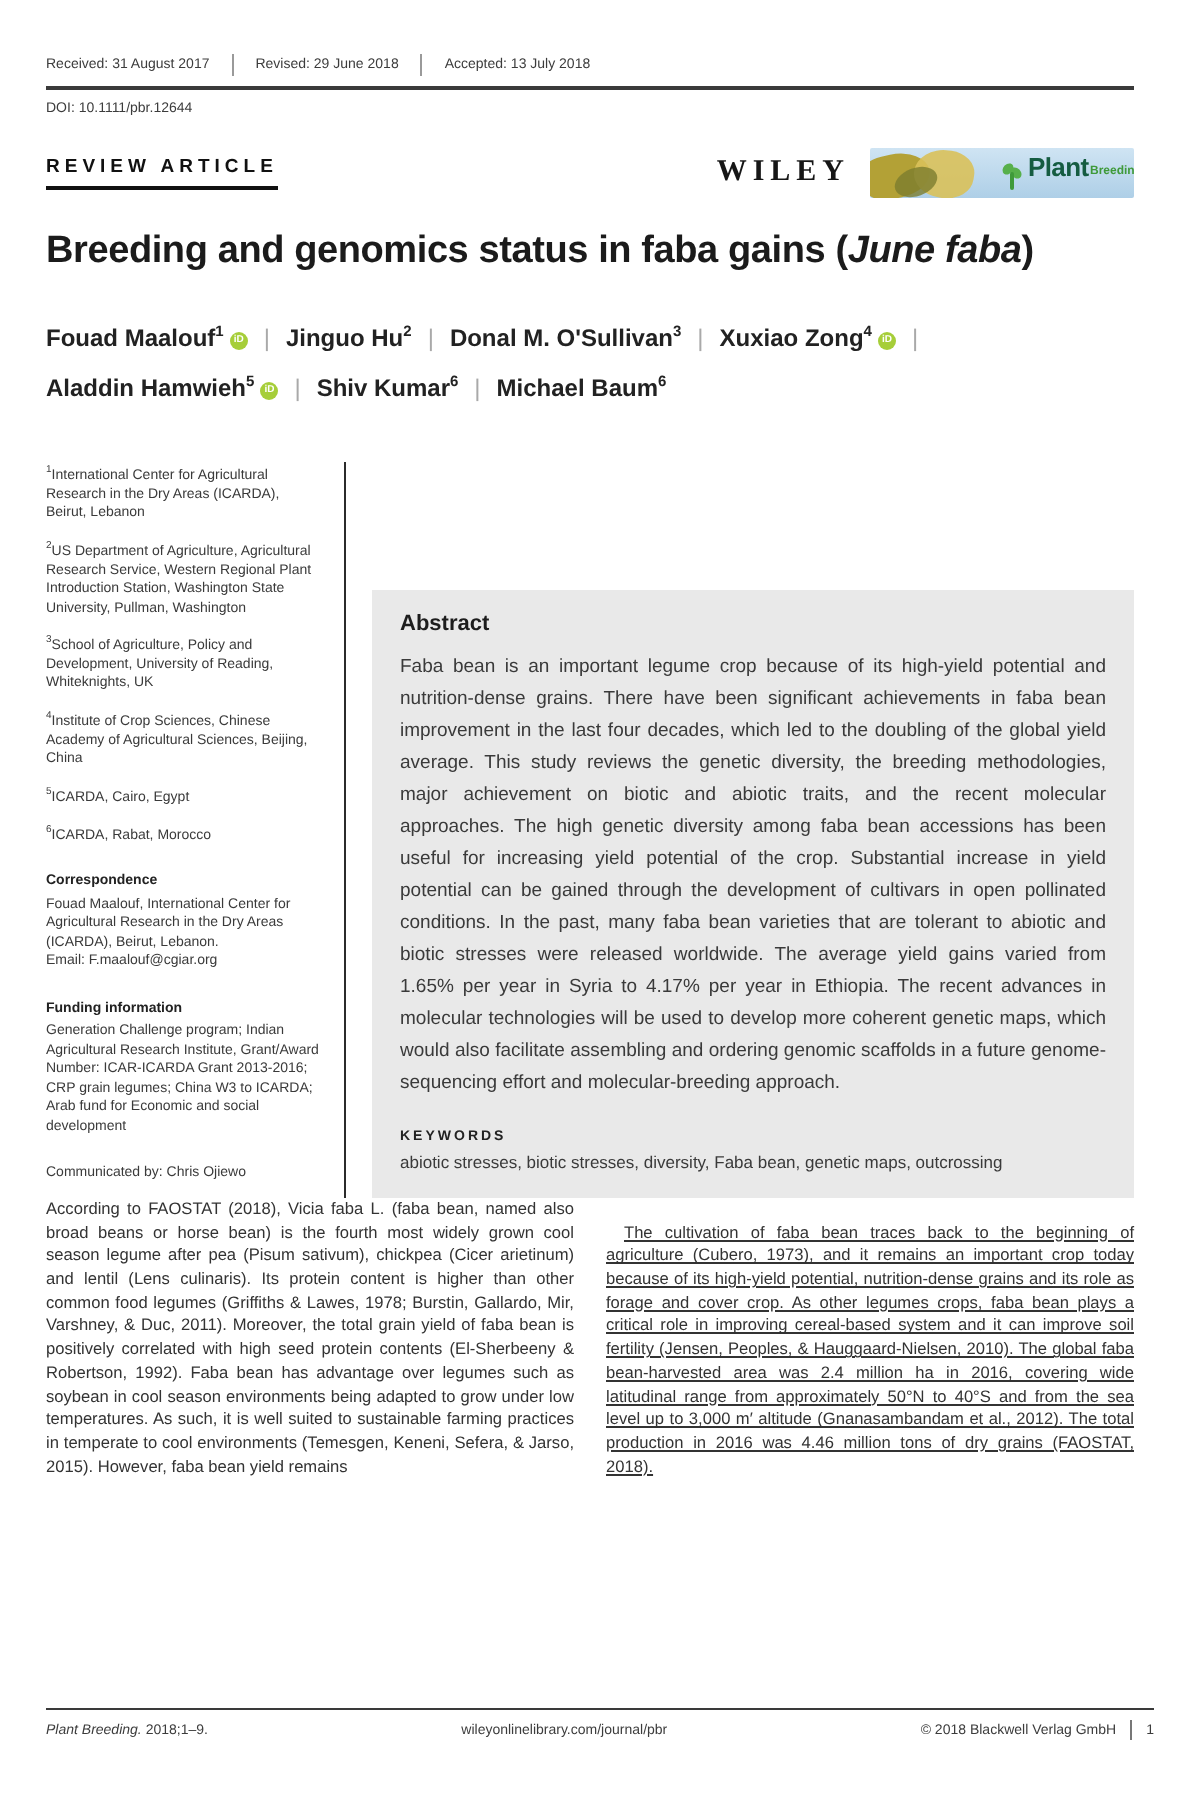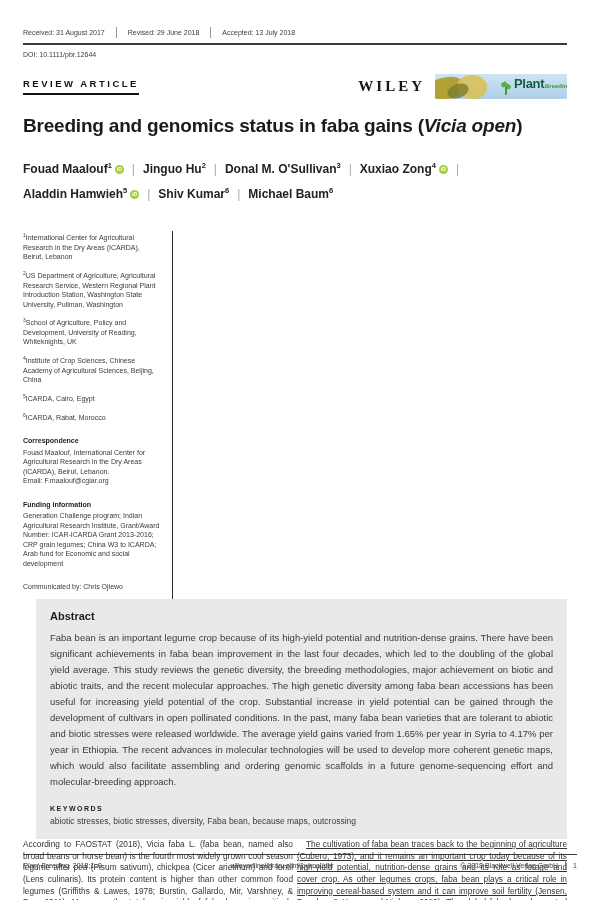--- a/index.html
+++ b/index.html
@@ -36,35 +36,35 @@
   .journal-title{position:absolute;left:79px;top:2px;font-weight:bold;font-size:13px;color:#155c41;letter-spacing:-0.3px;}
   .journal-subtitle{position:absolute;left:110px;top:9px;font-weight:bold;font-size:6px;color:#3f9a3a;}
   
   .paper-title{font-size:19px;font-weight:bold;color:#1b1b1b;letter-spacing:-0.2px;margin:2px 0 18px 0;}
   .paper-title .it{font-style:italic;}
   .authors{font-size:12px;font-weight:bold;color:#222;line-height:21px;margin-bottom:26px;}
   .authors .sep{color:#a9a9a9;font-weight:normal;margin:0 8px;}
   .authors sup{font-size:7.5px;}
   .orcid{display:inline-flex;align-items:center;justify-content:center;width:9px;height:9px;border-radius:50%;background:#a6ce39;color:#fff;font-size:5px;font-weight:bold;margin-left:3px;vertical-align:2px;}
   
-  .main{display:flex;align-items:flex-start;flex-direction:column;}
+  .main{display:flex;align-items:flex-end;}
   .sidebar{width:150px;flex:0 0 150px;box-sizing:border-box;padding-right:12px;border-right:1.5px solid #2b2b2b;font-size:7px;line-height:9.5px;color:#3a3a3a;}
   .sidebar p{margin:0 0 7px 0;}
   .sidebar sup{font-size:5px;}
   .side-heading{font-weight:bold;color:#222;margin:14px 0 2px 0 !important;}
   .abstract-wrap{flex:1;padding-left:13px;box-sizing:border-box;}
   .abstract-box{background:#e9e9e9;align-self:flex-start;padding:11px 14px 13px 14px;}
   .abstract-box h2{font-size:11px;margin:0 0 8px 0;color:#1d1d1d;}
   .abstract-body{font-size:9.5px;line-height:16px;text-align:justify;color:#3a3a3a;margin:0;}
   .kw-heading{font-size:7px;font-weight:bold;letter-spacing:1.5px;color:#222;margin:15px 0 4px 0;}
   .kw-line{font-size:8.5px;color:#3a3a3a;margin:0;}
   
   .section-heading{font-size:12.5px;font-weight:bold;color:#1d1d1d;margin:32px 0 14px 0;letter-spacing:.5px;}
   .section-heading .bar{display:inline-block;width:0;height:11px;border-left:1.5px solid #555;margin:0 10px;vertical-align:-1px;}
-  .columns{display:flex;gap:4px;}
+  .columns{display:flex;gap:16px;align-items:flex-end;}
   .col{flex:1;min-width:0;}
   .bodypara{font-size:8.3px;line-height:11.7px;text-align:justify;color:#333;margin:0;}
   .bodypara.indent{text-indent:9px;text-decoration:underline;}
   
   .footer{position:absolute;left:23px;right:23px;bottom:30px;}
   .footer-rule{border:none;border-top:1.5px solid #3a3a3a;margin:0 0 5px 0;}
   .footer-row{display:flex;justify-content:space-between;align-items:center;font-size:7px;color:#3c3c3c;}
   .footer-left .it{font-style:italic;}
   .footer-right{display:flex;align-items:center;}
   .page-sep{display:inline-block;width:0;height:10px;border-left:1px solid #777;margin:0 7px;}
@@ -98,21 +98,21 @@
             <b></b>
             <s></s>
             <i></i>
           </span>
         <span class="journal-title">Plant</span>
         <span class="journal-subtitle">Breeding</span>
       </span>
     </span>
   </div>
 
-  <h1 class="paper-title"><span>Breeding and genomics status in faba gains (</span><span class="it">Vicia open</span><span>)</span></h1>
+  <h1 class="paper-title"><span>Breeding and genomics status in faba gains (</span><span class="it">June faba</span><span>)</span></h1>
 
   <div class="authors"><span><span>Fouad Maalouf</span><sup>1</sup><span class="orcid">iD</span></span><span class="sep">|</span><span><span>Jinguo Hu</span><sup>2</sup></span><span class="sep">|</span><span><span>Donal M. O'Sullivan</span><sup>3</sup></span><span class="sep">|</span><span><span>Xuxiao Zong</span><sup>4</sup><span class="orcid">iD</span></span><span class="sep">|</span><br><span><span>Aladdin Hamwieh</span><sup>5</sup><span class="orcid">iD</span></span><span class="sep">|</span><span><span>Shiv Kumar</span><sup>6</sup></span><span class="sep">|</span><span><span>Michael Baum</span><sup>6</sup></span></div>
 
   <div class="main">
     <div class="sidebar">
       <div>
           <p><sup>1</sup>International Center for Agricultural Research in the Dry Areas (ICARDA), Beirut, Lebanon</p>
           <p><sup>2</sup>US Department of Agriculture, Agricultural Research Service, Western Regional Plant Introduction Station, Washington State University, Pullman, Washington</p>
           <p><sup>3</sup>School of Agriculture, Policy and Development, University of Reading, Whiteknights, UK</p>
           <p><sup>4</sup>Institute of Crop Sciences, Chinese Academy of Agricultural Sciences, Beijing, China</p>
@@ -124,21 +124,21 @@
       <p>Email: F.maalouf@cgiar.org</p>
       <p class="side-heading">Funding information</p>
       <p>Generation Challenge program; Indian Agricultural Research Institute, Grant/Award Number: ICAR-ICARDA Grant 2013-2016; CRP grain legumes; China W3 to ICARDA; Arab fund for Economic and social development</p>
       <p style="margin-top:14px;">Communicated by: Chris Ojiewo</p>
     </div>
     <div class="abstract-wrap">
       <div class="abstract-box">
         <h2>Abstract</h2>
         <p class="abstract-body">Faba bean is an important legume crop because of its high-yield potential and nutrition-dense grains. There have been significant achievements in faba bean improvement in the last four decades, which led to the doubling of the global yield average. This study reviews the genetic diversity, the breeding methodologies, major achievement on biotic and abiotic traits, and the recent molecular approaches. The high genetic diversity among faba bean accessions has been useful for increasing yield potential of the crop. Substantial increase in yield potential can be gained through the development of cultivars in open pollinated conditions. In the past, many faba bean varieties that are tolerant to abiotic and biotic stresses were released worldwide. The average yield gains varied from 1.65% per year in Syria to 4.17% per year in Ethiopia. The recent advances in molecular technologies will be used to develop more coherent genetic maps, which would also facilitate assembling and ordering genomic scaffolds in a future genome-sequencing effort and molecular-breeding approach.</p>
         <p class="kw-heading">KEYWORDS</p>
-        <p class="kw-line">abiotic stresses, biotic stresses, diversity, Faba bean, because maps, outcrossing</p>
+        <p class="kw-line">abiotic stresses, biotic stresses, diversity, Faba bean, genetic maps, outcrossing</p>
       </div>
     </div>
   </div>
 
   <div class="columns">
     <div class="col">
         <p class="bodypara">According to FAOSTAT (2018), Vicia faba L. (faba bean, named also broad beans or horse bean) is the fourth most widely grown cool season legume after pea (Pisum sativum), chickpea (Cicer arietinum) and lentil (Lens culinaris). Its protein content is higher than other common food legumes (Griffiths &amp; Lawes, 1978; Burstin, Gallardo, Mir, Varshney, &amp; Duc, 2011). Moreover, the total grain yield of faba bean is positively correlated with high seed protein contents (El-Sherbeeny &amp; Robertson, 1992). Faba bean has advantage over legumes such as soybean in cool season environments being adapted to grow under low temperatures. As such, it is well suited to sustainable farming practices in temperate to cool environments (Temesgen, Keneni, Sefera, &amp; Jarso, 2015). However, faba bean yield remains</p>
       </div>
     <div class="col">
         <p class="bodypara indent">The cultivation of faba bean traces back to the beginning of agriculture (Cubero, 1973), and it remains an important crop today because of its high-yield potential, nutrition-dense grains and its role as forage and cover crop. As other legumes crops, faba bean plays a critical role in improving cereal-based system and it can improve soil fertility (Jensen, Peoples, &amp; Hauggaard-Nielsen, 2010). The global faba bean-harvested area was 2.4 million ha in 2016, covering wide latitudinal range from approximately 50°N to 40°S and from the sea level up to 3,000 m′ altitude (Gnanasambandam et al., 2012). The total production in 2016 was 4.46 million tons of dry grains (FAOSTAT, 2018).</p>

